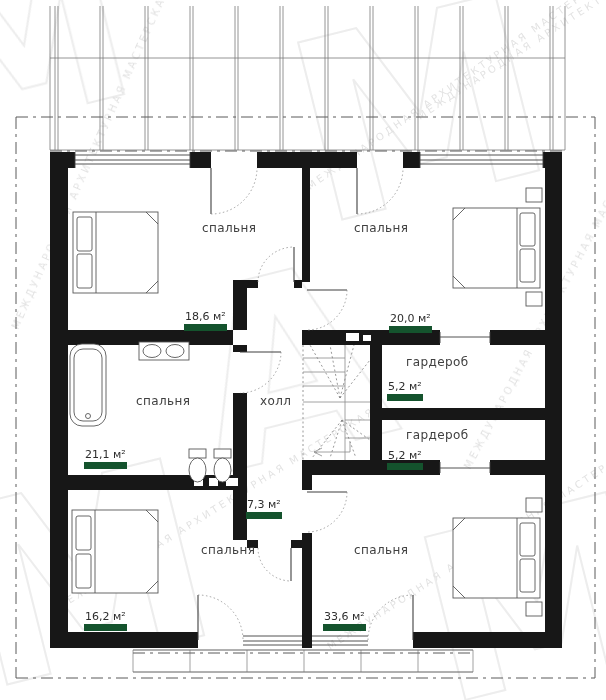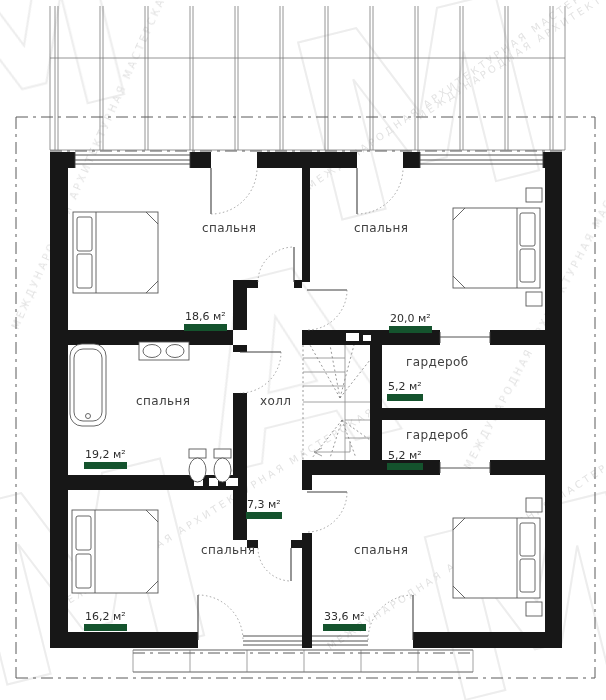--- a/index.html
+++ b/index.html
@@ -257,21 +257,21 @@
   </g>
 </svg>
 
   <div class="room-label" style="left:202px;top:222px">спальня</div>
   <div class="area-label" style="left:184px;top:311px">18,6 м²</div>
 
   <div class="room-label" style="left:354px;top:222px">спальня</div>
   <div class="area-label" style="left:389px;top:313px">20,0 м²</div>
 
   <div class="room-label" style="left:136px;top:395px">спальня</div>
-  <div class="area-label" style="left:84px;top:449px">19,2 м²</div>
+  <div class="area-label" style="left:84px;top:449px">21,1 м²</div>
 
   <div class="room-label" style="left:260px;top:395px">холл</div>
   <div class="area-label" style="left:246px;top:499px">7,3 м²</div>
 
   <div class="room-label" style="left:406px;top:356px">гардероб</div>
   <div class="area-label" style="left:387px;top:381px">5,2 м²</div>
 
   <div class="room-label" style="left:406px;top:429px">гардероб</div>
   <div class="area-label" style="left:387px;top:450px">5,2 м²</div>
 

